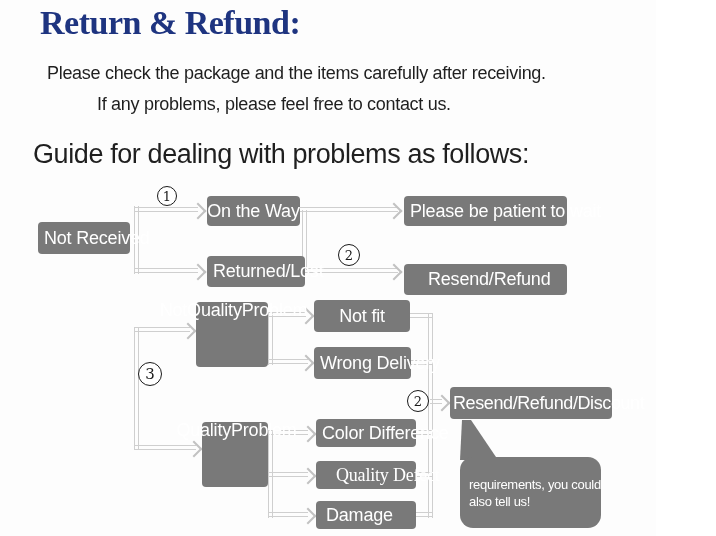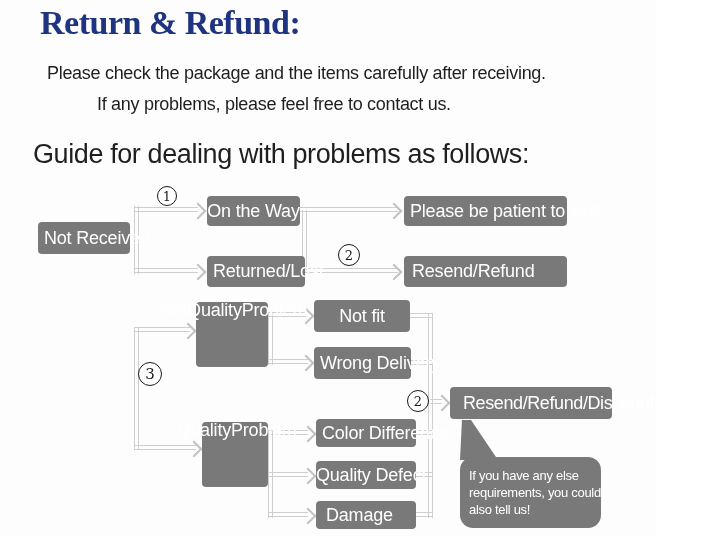--- a/index.html
+++ b/index.html
@@ -111,40 +111,39 @@
 
   <span class="circ" style="left:157px;top:186px;width:20px;height:20px;">1</span>
   <span class="circ" style="left:338px;top:244px;width:22px;height:22px;">2</span>
   <span class="circ" style="left:138px;top:362px;width:24px;height:24px;font-size:15px;">3</span>
   <span class="circ" style="left:407px;top:390px;width:22px;height:22px;">2</span>
 
   <div class="box" style="left:38px;top:222px;width:92px;height:32px;">Not Received</div>
   <div class="box center" style="left:207px;top:196px;width:93px;height:30px;">On the Way</div>
   <div class="box" style="left:207px;top:256px;width:98px;height:31px;">Returned/Lost</div>
   <div class="box" style="left:404px;top:196px;width:163px;height:30px;">Please be patient to wait</div>
-  <div class="box" style="left:404px;top:256px;width:163px;height:31px;padding-left:8px;">Resend/Refund</div>
+  <div class="box" style="left:404px;top:264px;width:163px;height:31px;padding-left:24px;">Resend/Refund</div>
 
   <div class="box multi" style="left:196px;top:302px;width:72px;height:65px;">
     <span>Not</span>
     <span>Quality</span>
     <span>Problem</span>
   </div>
   <div class="box center" style="left:314px;top:300px;width:96px;height:32px;">Not fit</div>
   <div class="box" style="left:314px;top:347px;width:97px;height:32px;">Wrong Delivery</div>
   <div class="box multi" style="left:202px;top:422px;width:66px;height:65px;">
     <span>Quality</span>
     <span>Problem</span>
   </div>
   <div class="box" style="left:316px;top:419px;width:100px;height:28px;">Color Difference</div>
-  <div class="box" style="left:316px;top:461px;width:100px;height:28px;padding-left:0;">Quality Defect</div>
+  <div class="box" style="left:316px;top:461px;width:100px;height:28px;padding-left:20px;font-family:Liberation Serif, serif;">Quality Defect</div>
   <div class="box" style="left:316px;top:501px;width:100px;height:28px;padding-left:10px;">Damage</div>
-  <div class="box" style="left:450px;top:387px;width:162px;height:32px;letter-spacing:-0.4px;padding-left:13px;">Resend/Refund/Discount</div>
+  <div class="box" style="left:450px;top:387px;width:162px;height:32px;letter-spacing:-0.4px;padding-left:3px;">Resend/Refund/Discount</div>
 
   <svg class="tail" width="50" height="46" viewBox="0 0 50 46">
     <polygon points="7,5 16,5 43,45 5,45"></polygon>
   </svg>
   <div class="bubble" style="left:460px;top:457px;width:141px;height:71px;">
-    <span>If you have any else</span>
     <span>requirements, you could</span>
     <span>also tell us!</span>
   </div>
 
 </div>
 
 </body></html>

